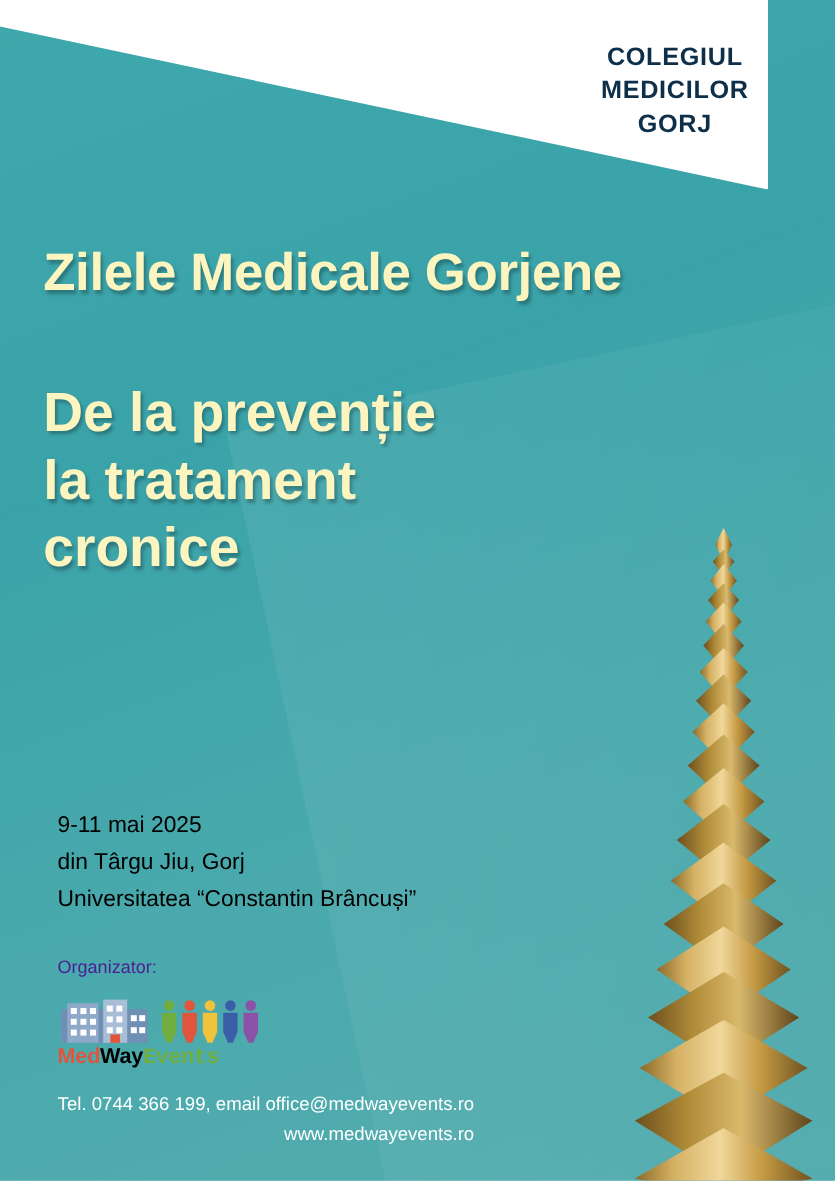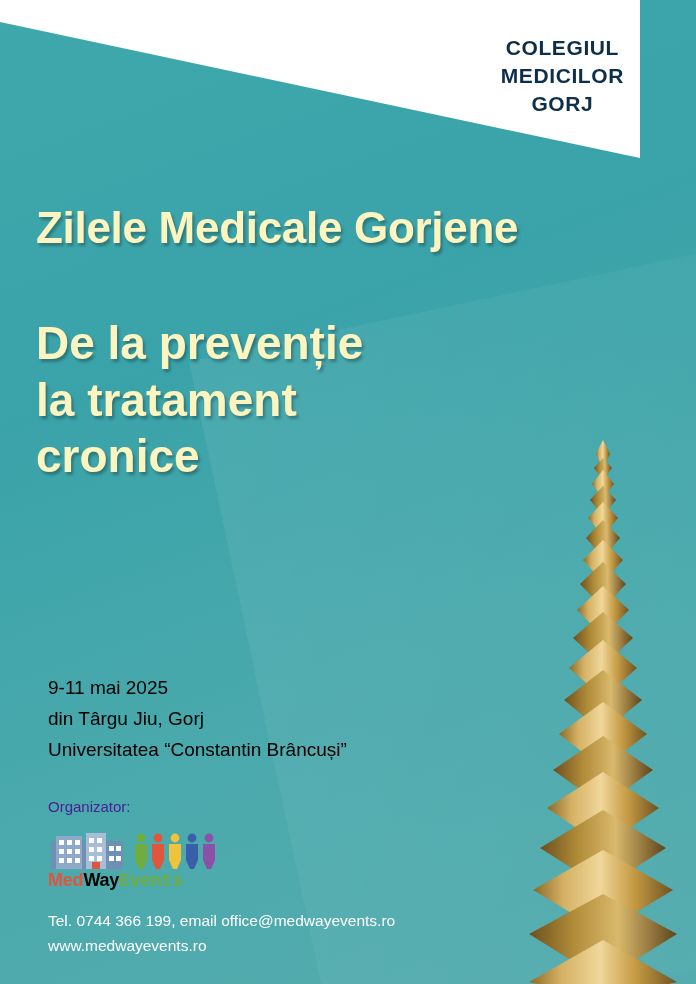--- a/index.html
+++ b/index.html
@@ -135,20 +135,21 @@
   .wm-events { color: #6fae3e; font-family: Liberation Mono, monospace; }
 
   
   .contact {
     position: absolute;
     left: 48px;
     top: 908px;
     color: #ffffff;
     font-size: 15.5px;
     line-height: 1.62;
+    text-align: right;
   }
 
   
   .column {
     position: absolute;
     right: 18px;
     top: 440px;
     width: 150px;
     height: 560px;
   }

